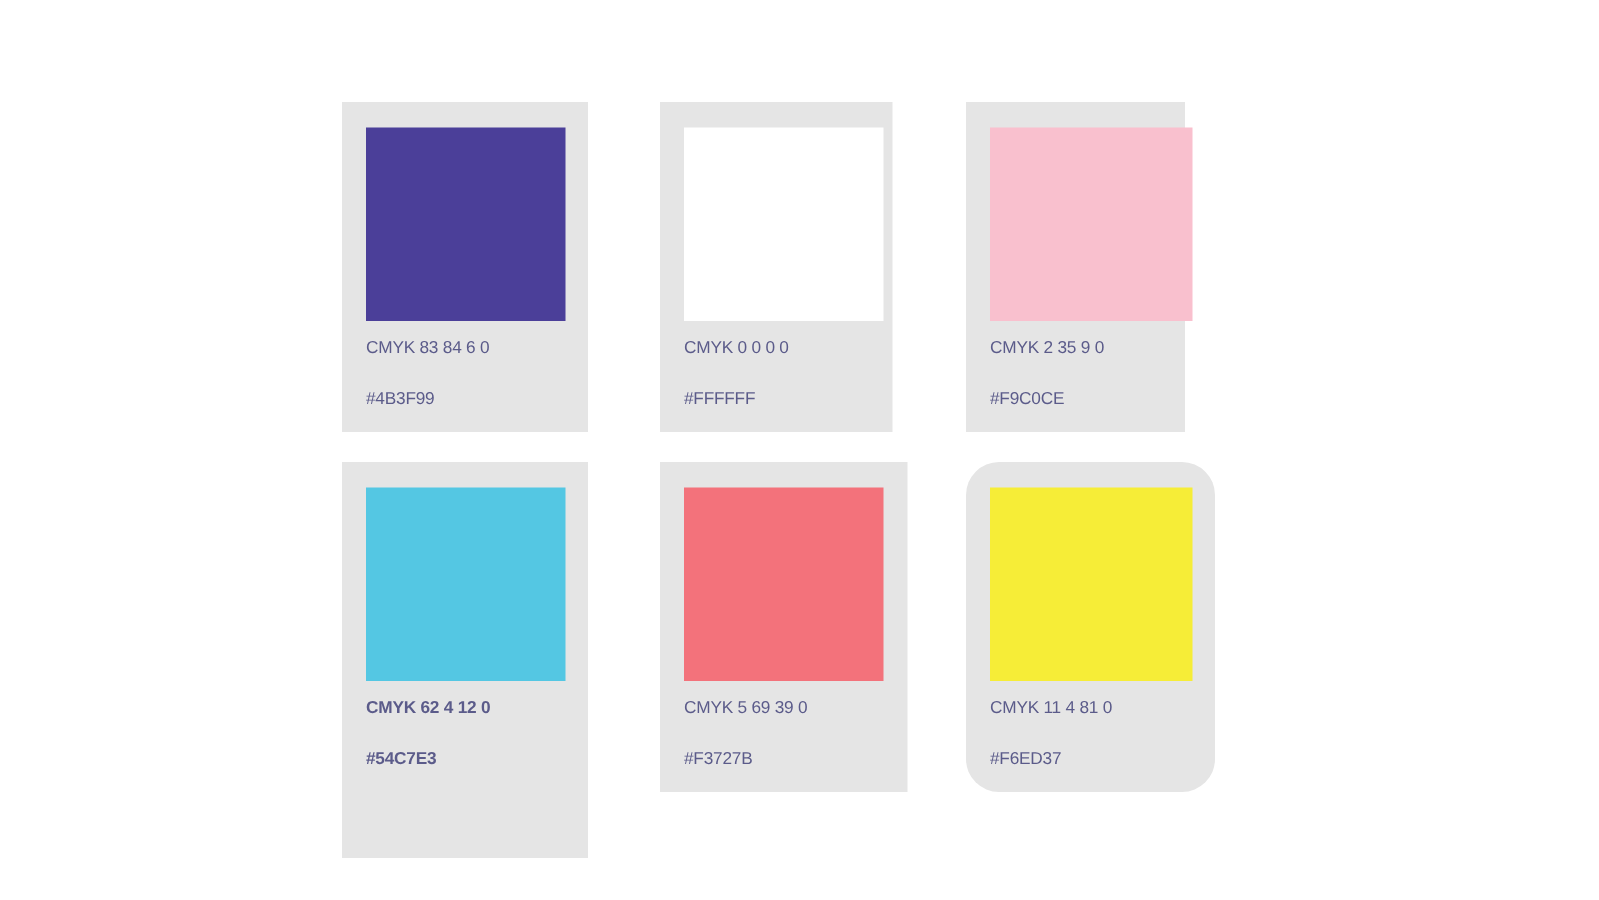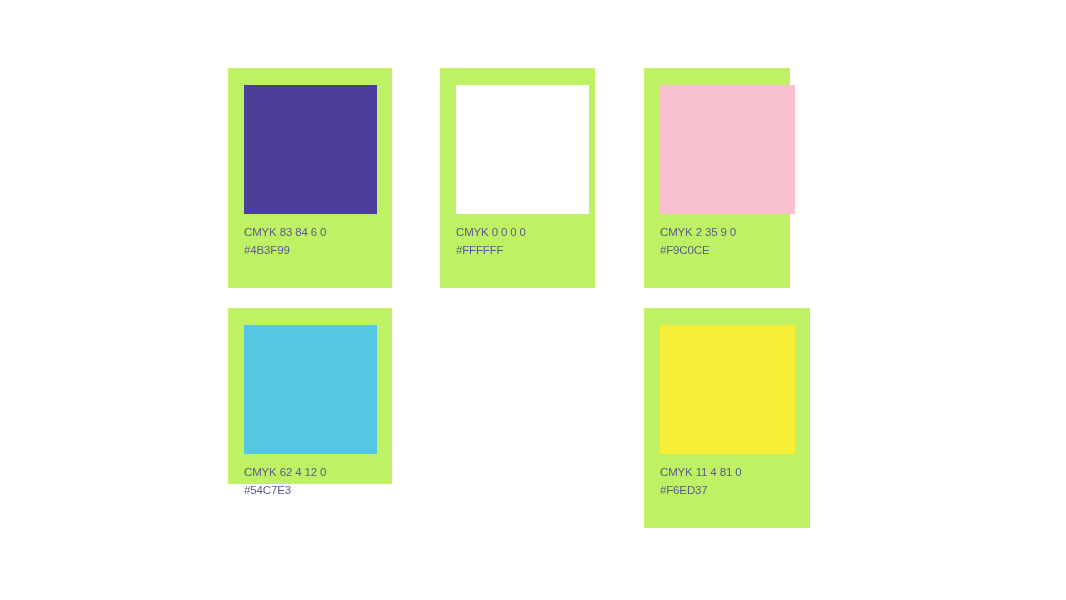--- a/index.html
+++ b/index.html
@@ -19,21 +19,21 @@
   #palette-board {
     position: absolute;
     left: 0;
     top: 0;
     width: 1066px;
     height: 600px;
   }
 
   .swatch-card {
     position: absolute;
-    background: #bef264;
+    background: #e5e5e5;
     box-sizing: border-box;
   }
 
   .swatch-chip {
     position: absolute;
     left: 16px;
     top: 17px;
   }
 
   .swatch-meta {
@@ -49,21 +49,21 @@
     color: #5b5b8a;
     white-space: nowrap;
     font-family: "Liberation Sans", sans-serif;
   }
 
   .meta-line.cmyk-line {
     margin-bottom: 0px;
   }
 
   .meta-line.hex-line {
-    margin-top: 0px;
+    margin-top: 16px;
   }
 </style>
 </head>
 <body>
 
 <div id="palette-board">
 
   <div class="swatch-card" style="left:228px; top:68px; width:164px; height:220px;">
     <div class="swatch-chip" style="width:133px; height:129px; background:#4B3F99;"></div>
     <div class="swatch-meta" style="top:155px;">
@@ -81,30 +81,37 @@
   </div>
 
   <div class="swatch-card" style="left:644px; top:68px; width:146px; height:220px;">
     <div class="swatch-chip" style="width:135px; height:129px; background:#F9C0CE;"></div>
     <div class="swatch-meta" style="top:155px;">
       <div class="meta-line cmyk-line">CMYK 2 35 9 0</div>
       <div class="meta-line hex-line">#F9C0CE</div>
     </div>
   </div>
 
-  <div class="swatch-card" style="left:228px; top:308px; width:164px; height:176px;">
+  <div class="swatch-card" style="left:228px; top:308px; width:164px; height:264px;font-weight:bold;">
     <div class="swatch-chip" style="width:133px; height:129px; background:#54C7E3;"></div>
     <div class="swatch-meta" style="top:155px;">
       <div class="meta-line cmyk-line">CMYK 62 4 12 0</div>
       <div class="meta-line hex-line">#54C7E3</div>
     </div>
   </div>
 
+  <div class="swatch-card" style="left:440px; top:308px; width:165px; height:220px;">
+    <div class="swatch-chip" style="width:133px; height:129px; background:#F3727B;"></div>
+    <div class="swatch-meta" style="top:155px;">
+      <div class="meta-line cmyk-line">CMYK 5 69 39 0</div>
+      <div class="meta-line hex-line">#F3727B</div>
+    </div>
+  </div>
 
-  <div class="swatch-card" style="left:644px; top:308px; width:166px; height:220px;">
+  <div class="swatch-card" style="left:644px; top:308px; width:166px; height:220px;border-radius:22px;">
     <div class="swatch-chip" style="width:135px; height:129px; background:#F6ED37;"></div>
     <div class="swatch-meta" style="top:155px;">
       <div class="meta-line cmyk-line">CMYK 11 4 81 0</div>
       <div class="meta-line hex-line">#F6ED37</div>
     </div>
   </div>
 
 </div>
 
 </body></html>

